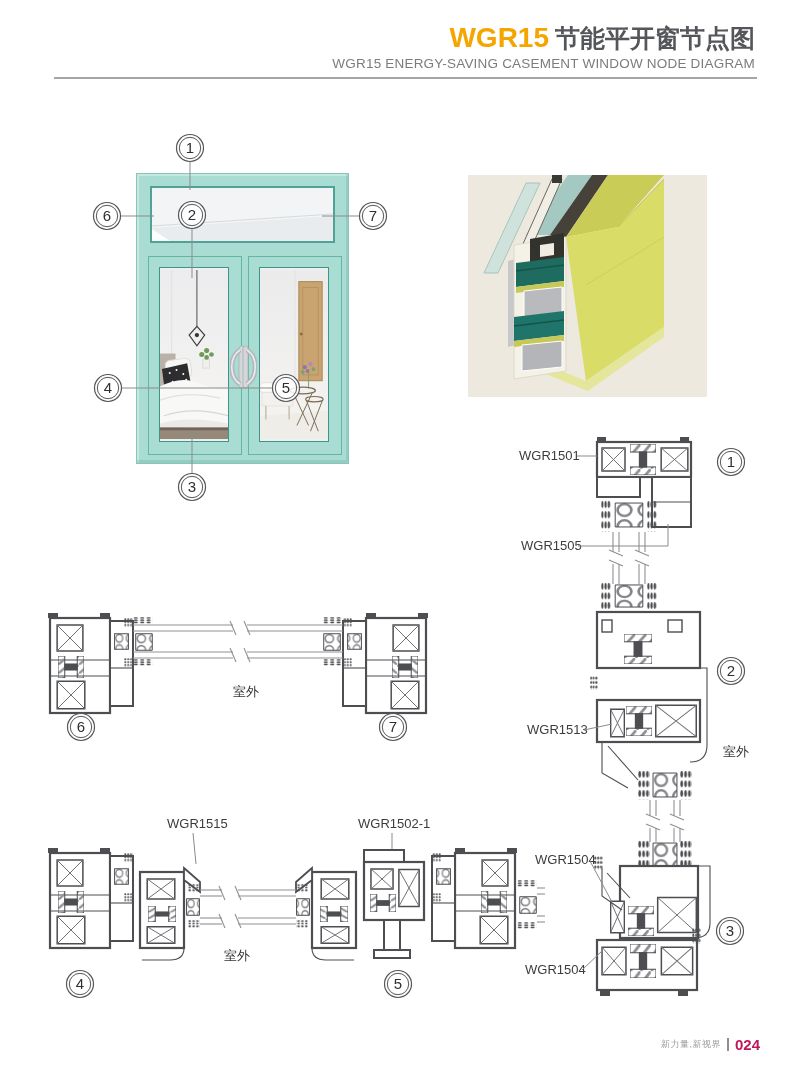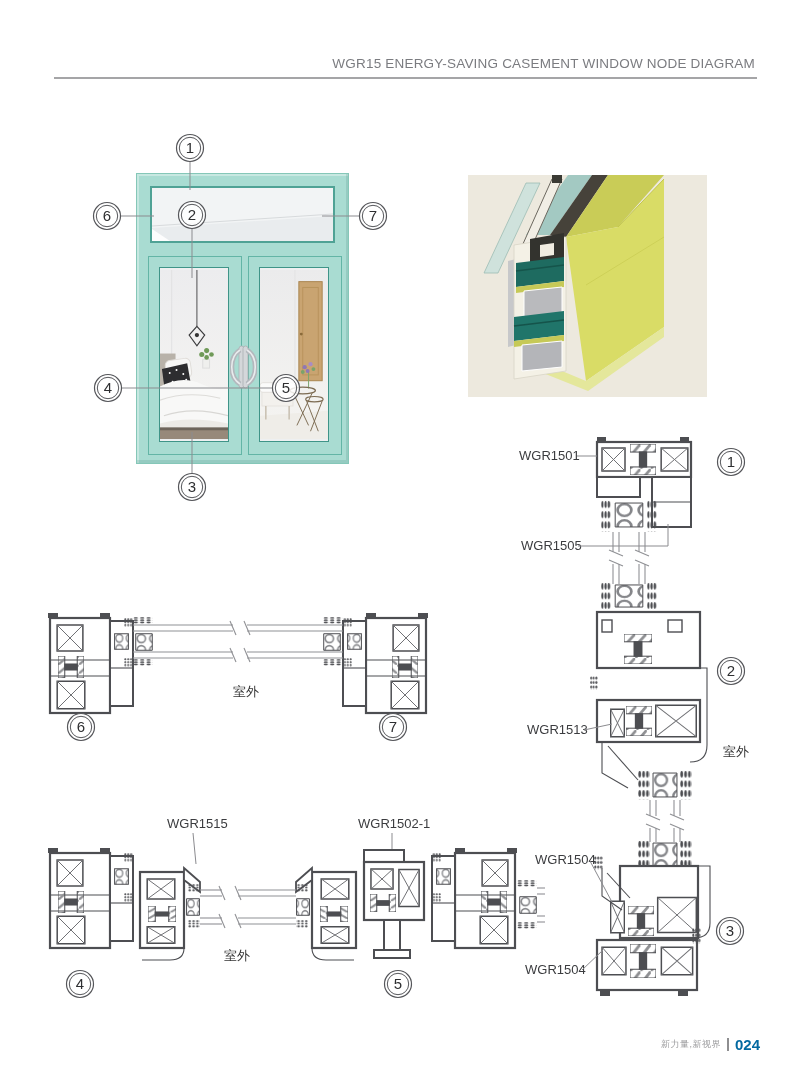--- a/index.html
+++ b/index.html
@@ -27,21 +27,21 @@
   .cnum{font-size:15px;fill:#2E2F31;}
   .cjk{font-size:13px;fill:#333;}
   .prof{stroke:#4D4E52;fill:#fff;}
   .thin{stroke:#4D4E52;fill:none;stroke-width:1.1;}
   .leader{stroke:#8B8B8F;stroke-width:1;fill:none;}
   .gl{stroke:#909195;stroke-width:1.1;}
   
   #footer{position:absolute;top:1036px;right:40px;display:flex;align-items:center;gap:6px;}
   #footer .tagline{font-size:9px;color:#9B9B9D;letter-spacing:0.5px;}
   #footer .sep{width:2px;height:13px;background:#8E8E90;}
-  #footer .pagenum{font-size:15px;font-weight:bold;color:#0369a1;text-align:center;}
+  #footer .pagenum{font-size:15px;font-weight:bold;color:#be185d;text-align:center;}
 </style>
 </head>
 <body>
 
 <svg width="0" height="0" style="position:absolute" aria-hidden="true">
   <defs>
     <pattern id="hatch" width="4" height="4" patternUnits="userSpaceOnUse">
       <path d="M0,4 L4,0" stroke="#8F9093" stroke-width="1"></path>
     </pattern>
     <pattern id="honey" width="7" height="6.2" patternUnits="userSpaceOnUse">
@@ -99,20 +99,23 @@
       <polygon points="44,6 60,20 60,30 44,18" class="prof" stroke-width="1.8"></polygon>
       <use href="#gk" x="48" y="22" width="12" height="8"></use>
       <use href="#hc" x="46" y="36" width="14" height="18"></use>
       <use href="#gk" x="48" y="58" width="12" height="8"></use>
       <path d="M44,86 Q44,98 30,98 L2,98" class="thin" stroke-width="2"></path>
     </g>
   </defs>
 </svg>
 
 <div id="header">
+  <div id="title-line">
+    <span class="code">WGR15</span><span class="cn">节能平开窗节点图</span>
+  </div>
   <div id="subtitle">WGR15 ENERGY-SAVING CASEMENT WINDOW NODE DIAGRAM</div>
   <div id="header-rule"></div>
 </div>
 
 <div id="window-frame">
   <div id="transom-glass">
     <svg width="181" height="53">
       <rect width="181" height="53" fill="#e9ecee"></rect>
       <polygon points="0,0 181,0 181,28 0,40" fill="#f2f4f5"></polygon>
       <polygon points="0,53 18,53 0,41" fill="#fdfdfd"></polygon>

